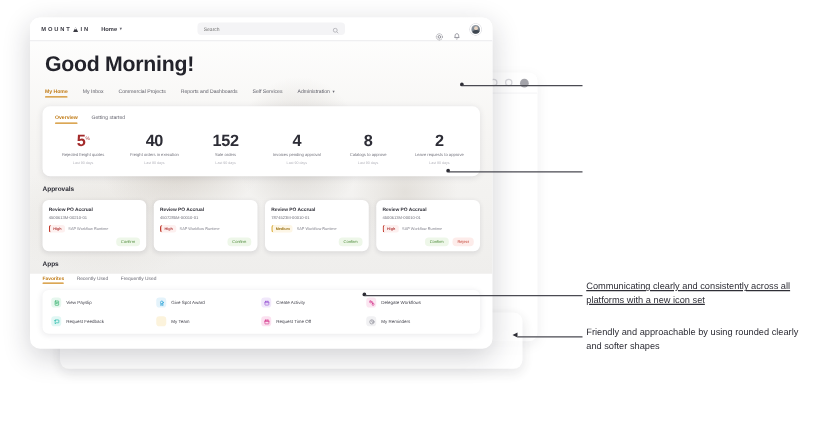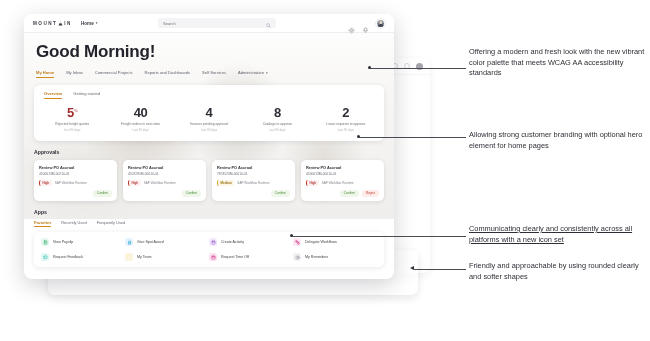--- a/index.html
+++ b/index.html
@@ -315,20 +315,25 @@
             <div class="num">5<span class="unit">%</span></div>
             <div class="lbl">Rejected freight quotes</div>
             <div class="per">Last 90 days</div>
           </div>
           <div class="kpi">
             <div class="num">40</div>
             <div class="lbl">Freight orders in execution</div>
             <div class="per">Last 90 days</div>
           </div>
           <div class="kpi">
+            <div class="num">152</div>
+            <div class="lbl">Sale orders</div>
+            <div class="per">Last 90 days</div>
+          </div>
+          <div class="kpi">
             <div class="num">4</div>
             <div class="lbl">Invoices pending approval</div>
             <div class="per">Last 90 days</div>
           </div>
           <div class="kpi">
             <div class="num">8</div>
             <div class="lbl">Catalogs to approve</div>
             <div class="per">Last 90 days</div>
           </div>
           <div class="kpi">
@@ -475,25 +480,23 @@
                   <path d="M8 5.1 V8.3 L10.2 9.6" fill="none" stroke="#8a8a94" stroke-width="1.7" stroke-linecap="round" stroke-linejoin="round"></path>
                 </svg>
               </span>
               <span class="nm">My Reminders</span>
             </div>
           </div>
       </div>
     </div>
   </div>
 
-  <div class="ann" style="left:469px; top:47px; width:176px;">Offering a modern and fresh look with the new vibrant color palette that meets WCAG AA accessibility standards</div>
   <div class="dot" style="left:368px; top:66px;"></div>
   <div class="leader" style="left:370px; top:67.5px; width:96px;"></div>
 
-  <div class="ann" style="left:469px; top:130px; width:176px;">Allowing strong customer branding with optional hero element for home pages</div>
   <div class="dot" style="left:357px; top:135px;"></div>
   <div class="leader" style="left:359px; top:136.5px; width:107px;"></div>
 
   <div class="ann" style="left:469px; top:224px; width:176px;text-decoration:underline;">Communicating clearly and consistently across all platforms with a new icon set</div>
   <div class="dot" style="left:290px; top:234px;"></div>
   <div class="leader" style="left:292px; top:235.5px; width:174px;"></div>
 
   <div class="ann" style="left:469px; top:261px; width:176px;">Friendly and approachable by using rounded clearly and softer shapes</div>
   <div class="leader" style="left:414px; top:268.5px; width:52px;"></div>
   <div class="arrow" style="left:410px; top:266px; border-right:4.5px solid #2e2e36;"></div>

